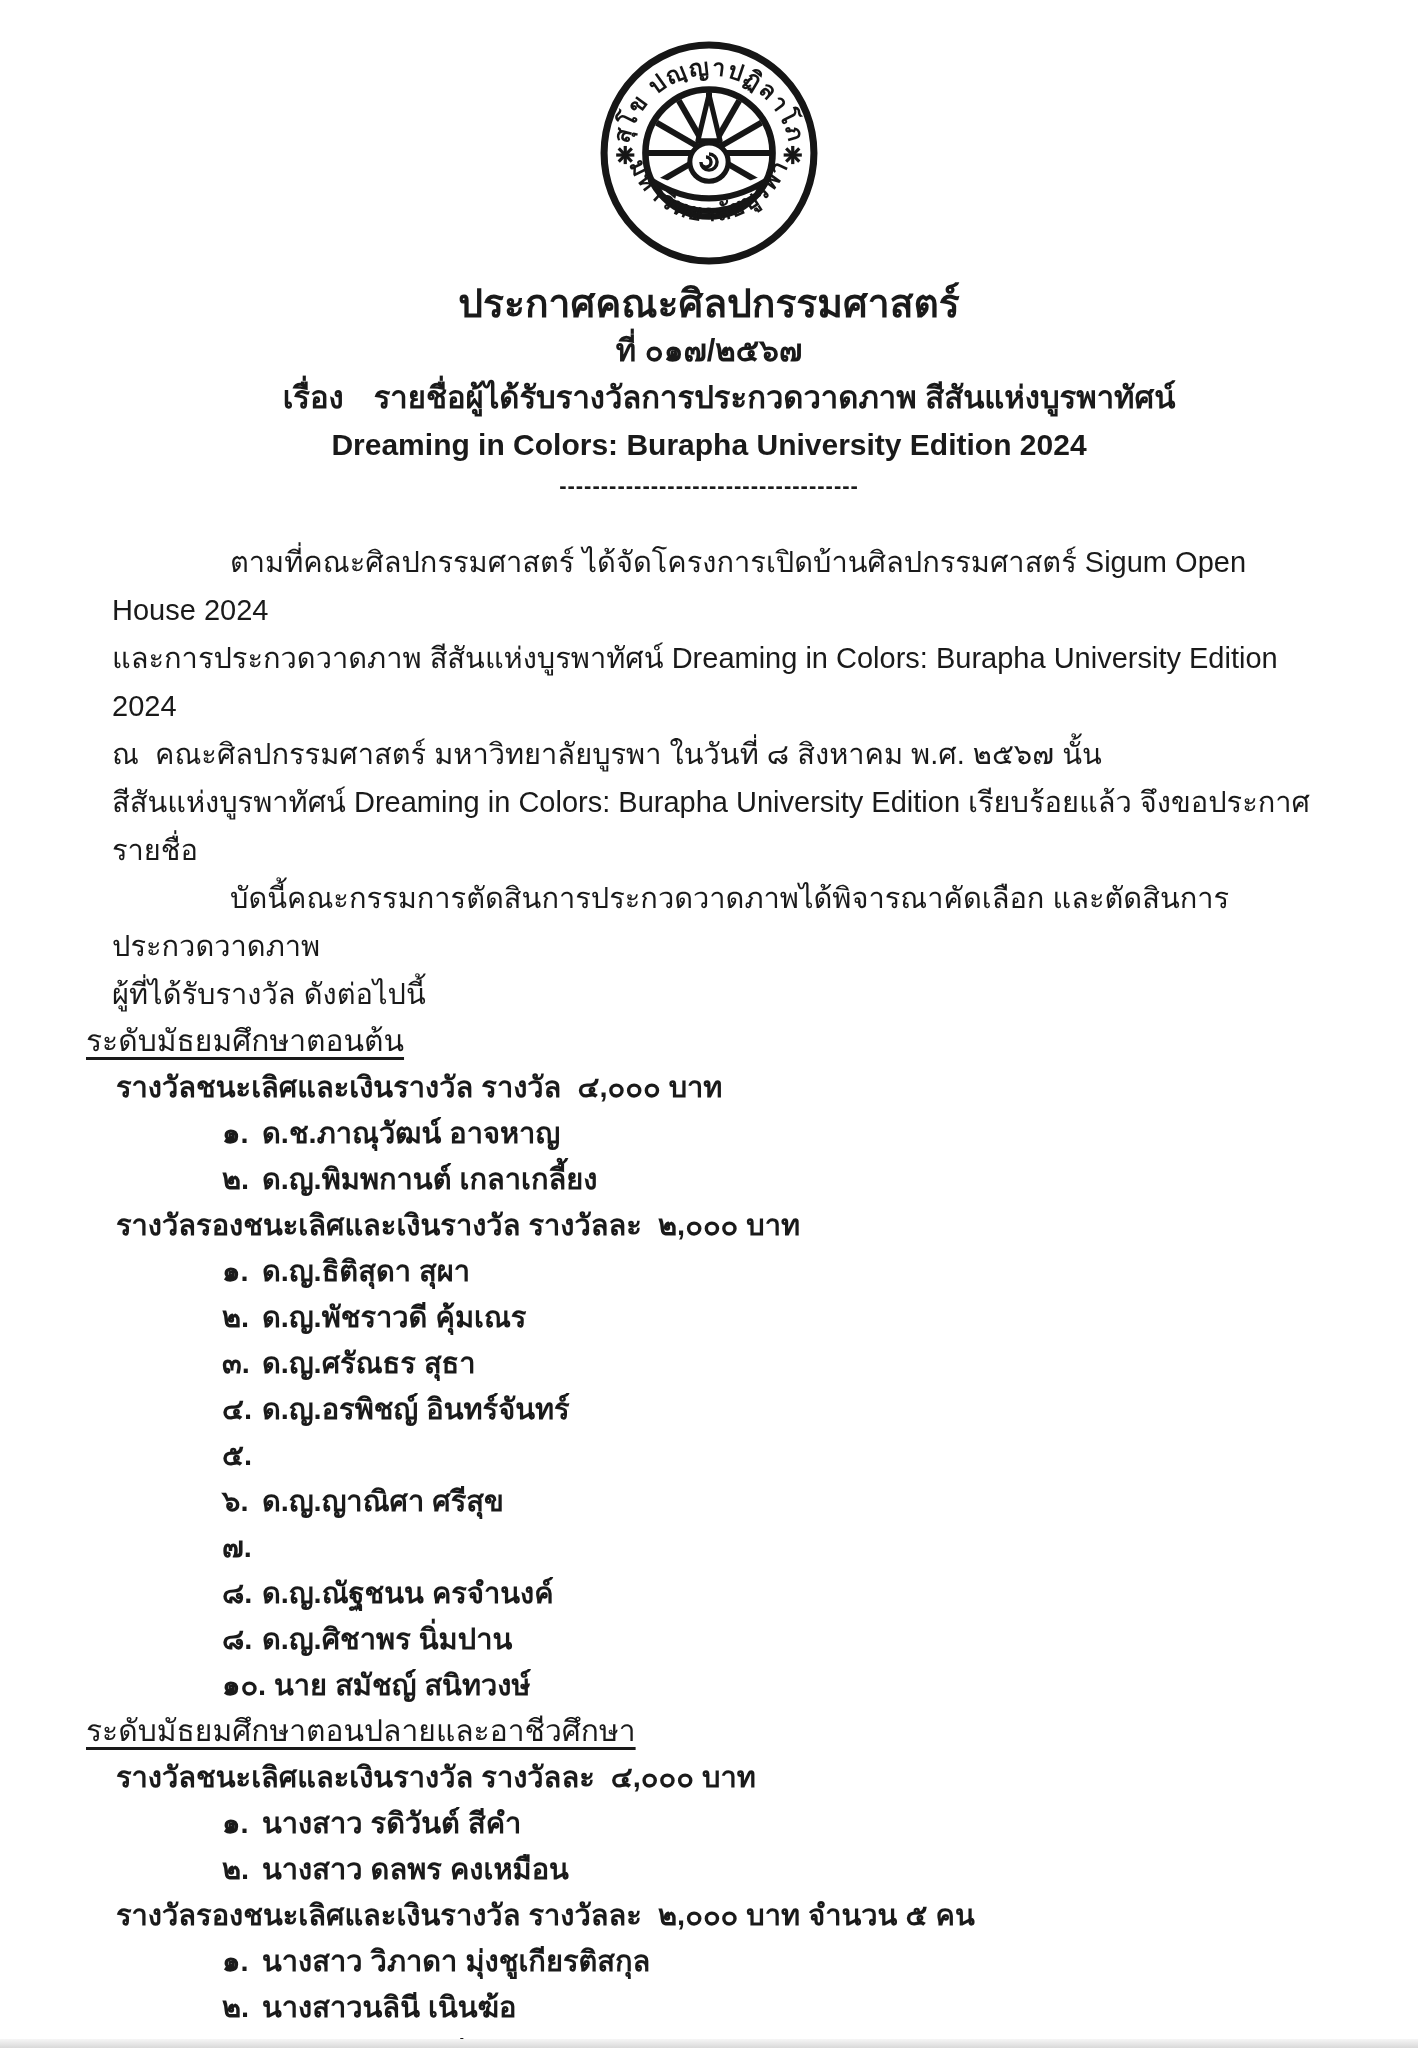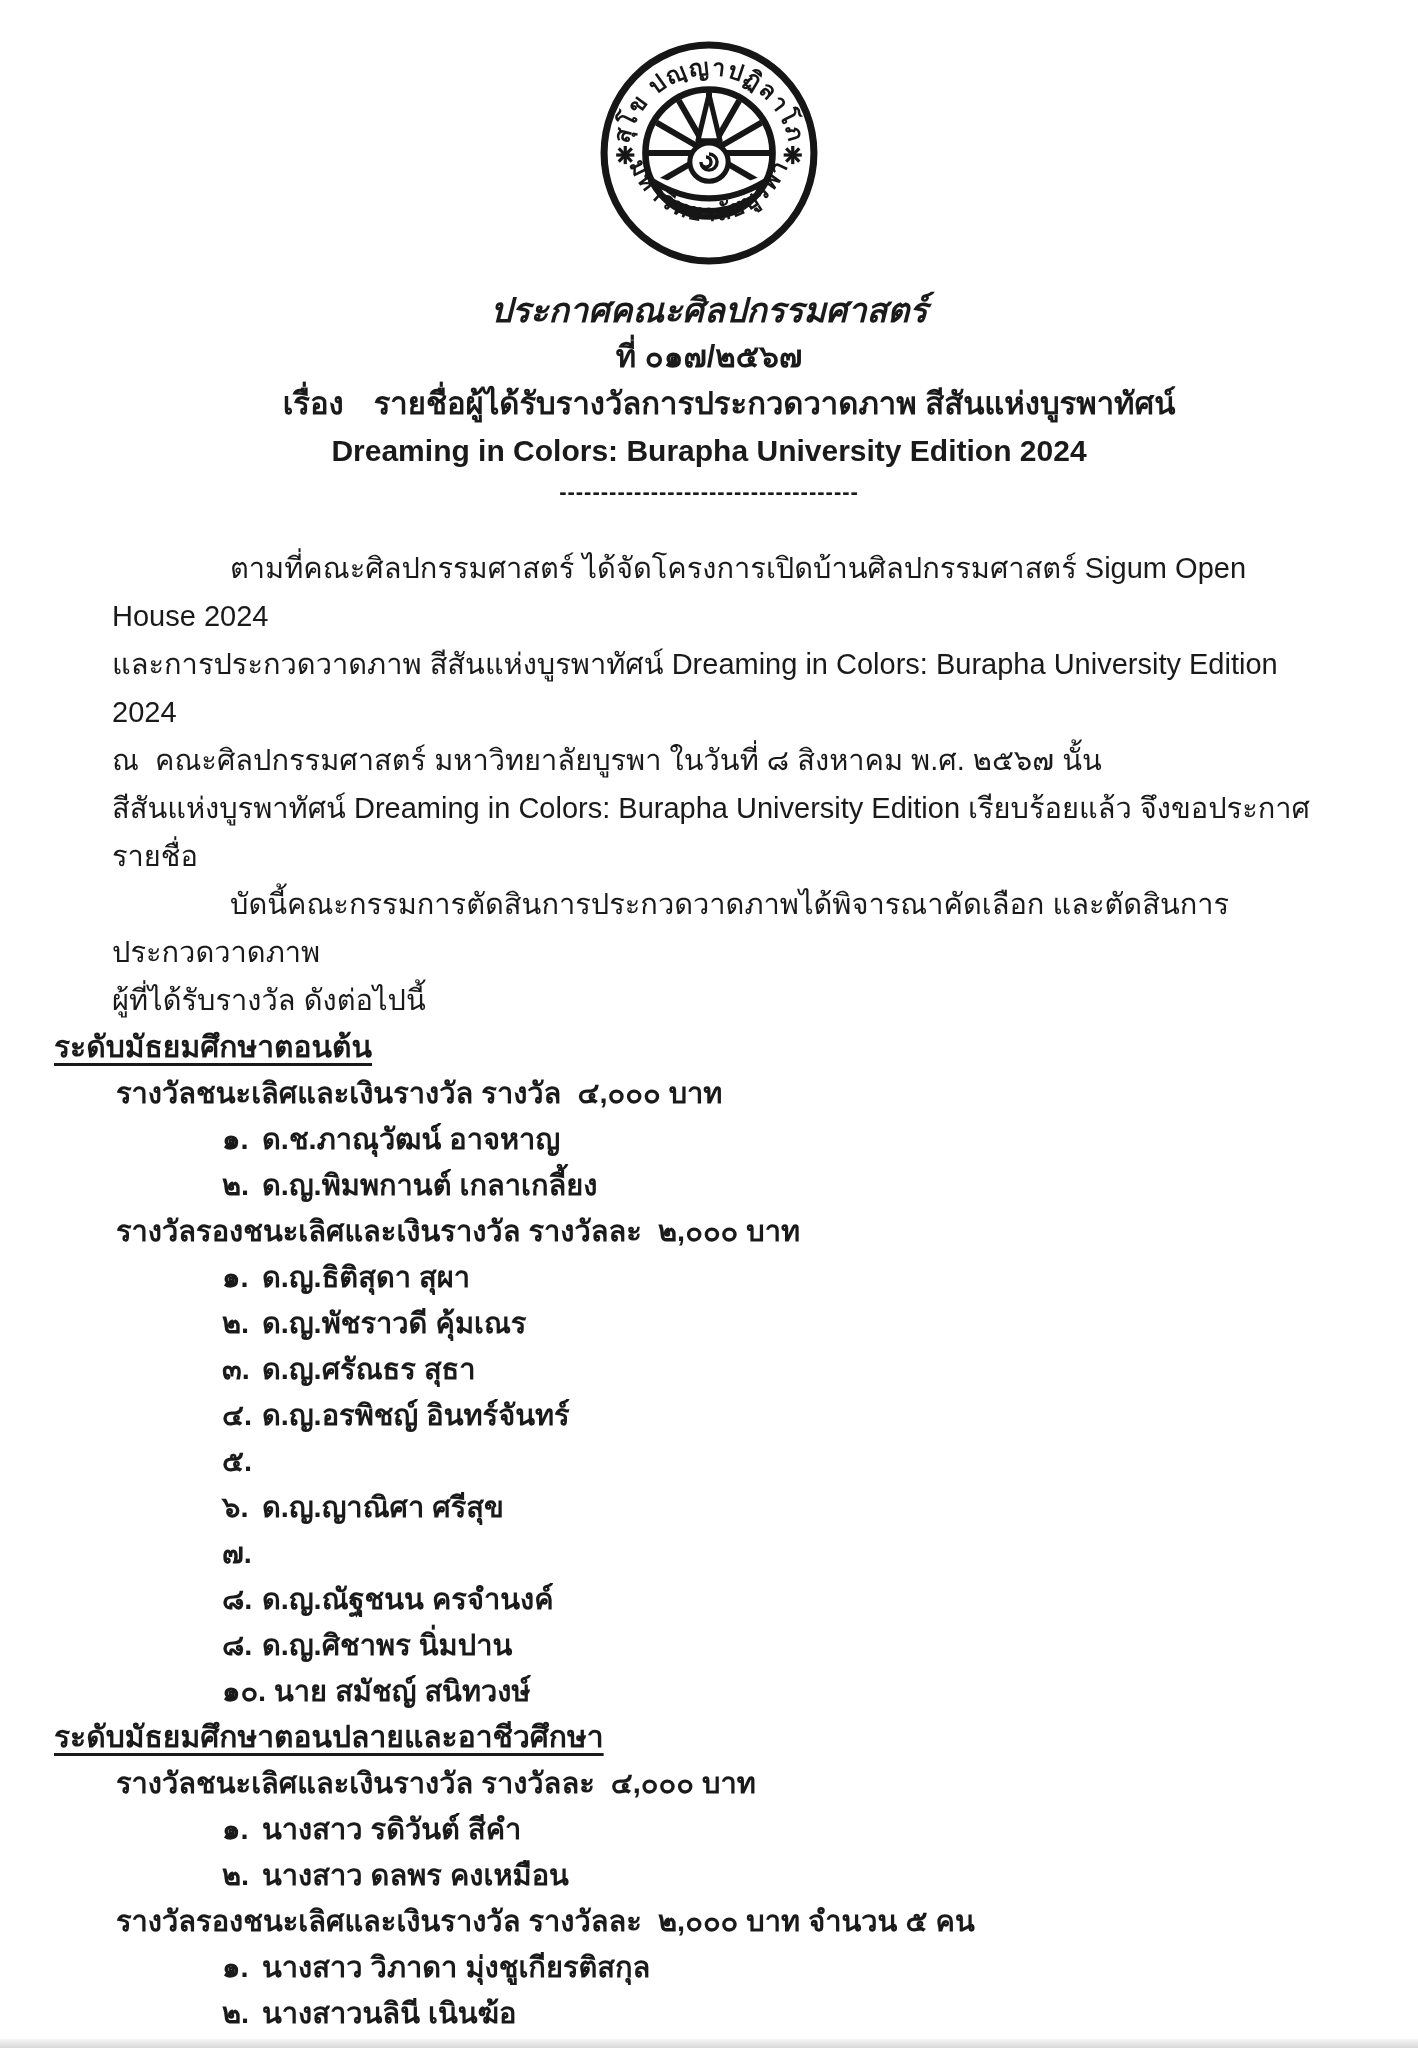--- a/index.html
+++ b/index.html
@@ -8,36 +8,36 @@
     width:1418px;height:2048px;
     background:#ffffff;
     color:#1a1a1a;
     font-family:"Liberation Sans","DejaVu Sans",sans-serif;
     overflow:hidden;
   }
   .keep-space{white-space:pre-wrap;}
   .logo-wrap{padding-top:40px;text-align:center;}
   .logo-wrap svg{display:inline-block;}
   .center{text-align:center;}
-  .org-line{font-size:34px;font-weight:700;line-height:48px;margin-top:16px;font-style:italic;}
+  .org-line{font-size:39px;font-weight:700;line-height:48px;margin-top:10px;}
   .doc-no{font-size:31px;font-weight:600;line-height:46px;}
   .subject-line{font-size:31px;font-weight:600;line-height:48px;padding-left:40px;}
   .subject-label{margin-right:30px;}
   .subject-en{font-size:30px;font-weight:600;line-height:46px;}
   .divider{font-size:22px;font-weight:700;line-height:28px;margin-top:4px;letter-spacing:1px;}
   .body-text{
     margin-top:38px;
     padding:0 100px 0 112px;
     font-size:29px;line-height:48px;
   }
   .para-line{white-space:pre-wrap;}
   .indent{text-indent:118px;}
   .section-heading{
-    margin-left:54px;
-    font-size:30px;font-weight:700;line-height:46px;
+    margin-left:86px;
+    font-size:30px;font-weight:400;line-height:46px;
     text-decoration:underline;
     text-underline-offset:6px;
   }
   .award-title{margin-left:116px;font-size:29px;line-height:46px;font-weight:700;}
   .winner{margin-left:222px;font-size:29px;line-height:46px;display:flex;font-weight:600;}
   .winner .no{min-width:40px;flex:0 0 auto;}
   .winner.wide-no .no{min-width:52px;}
   .winner .name{white-space:pre-wrap;}
   .bottom-strip{
     position:absolute;left:0;right:0;bottom:0;height:9px;

